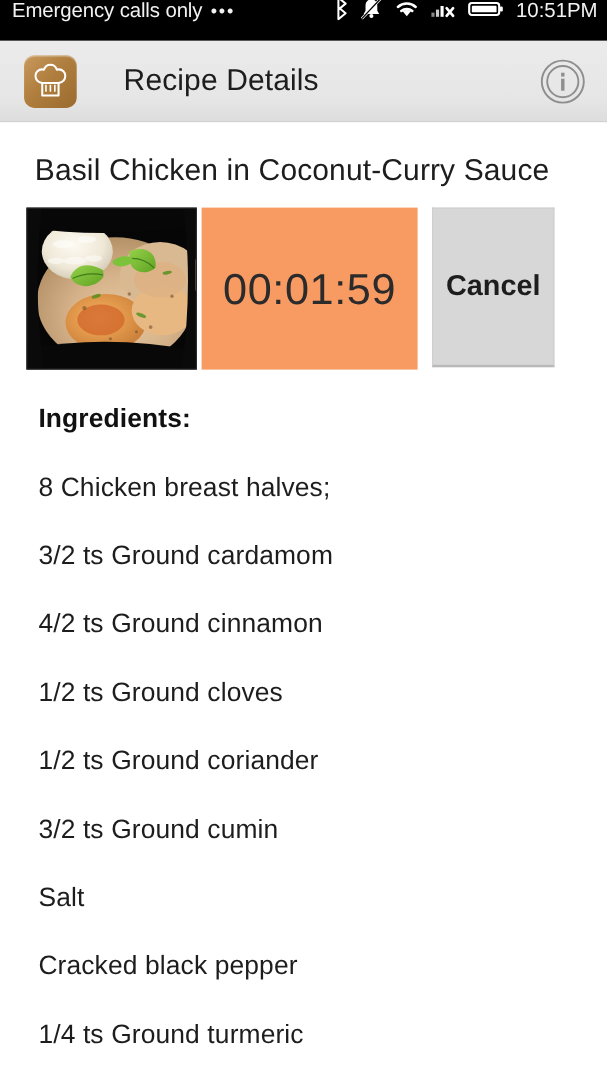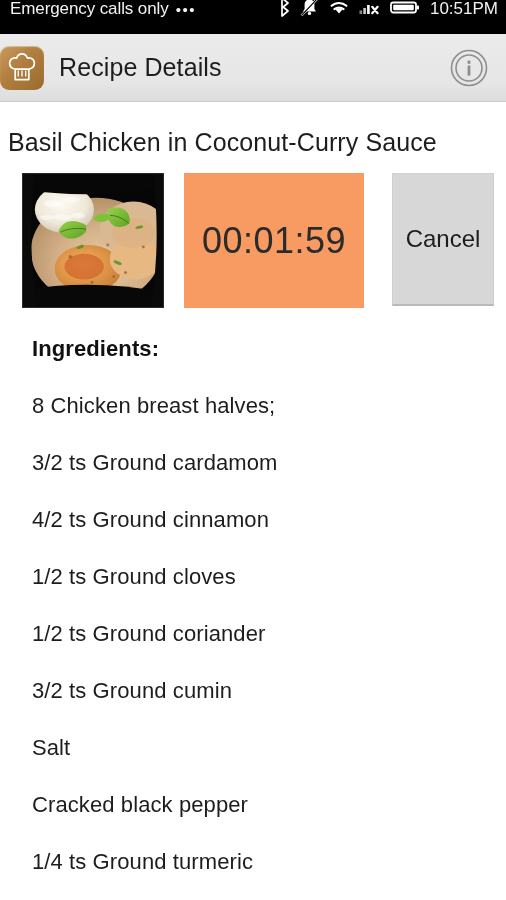--- a/index.html
+++ b/index.html
@@ -32,22 +32,23 @@
   #status-clock{
     font-size:17px; color:#f2f2f2; margin-left:1px; white-space:nowrap;
   }
 
   
   #action-bar{
     height:68px; width:506px;
     background:linear-gradient(to bottom,#ebebeb 0%,#e6e6e6 72%,#dddddd 100%);
     border-bottom:1px solid #c9c9c9;
     display:flex; align-items:center;
-    padding:0 16px 0 0;
+    padding:0 16px 0 20px;
     position:relative;
+    gap:24px;
   }
   #app-icon{
     width:44px; height:44px; border-radius:9px;
     background:linear-gradient(135deg,#c89a5e 0%,#b07f3f 45%,#9a6b2e 100%);
     box-shadow:inset 0 1px 1px rgba(255,255,255,.45);
     display:flex; align-items:center; justify-content:center;
     flex:0 0 auto;
   }
   #bar-title{
     font-size:25px; color:#1d1d1d; margin-left:15px;
@@ -59,26 +60,26 @@
     flex:0 0 auto;
   }
 
   
   #content{
     width:506px; height:798px; position:relative;
     background:#ffffff; overflow:hidden;
   }
   #recipe-title{
     font-size:25px; color:#1d1d1d; font-weight:400;
-    padding:26px 20px 0 8px; white-space:nowrap; letter-spacing:.1px;
+    padding:26px 20px 0 29px; white-space:nowrap; letter-spacing:.1px;
   }
 
   #timer-row{
     display:flex; align-items:flex-start;
-    padding:16px 0 0 22px; gap:20px;
+    padding:16px 0 0 22px; gap:4px;
   }
   #recipe-thumb{
     width:142px; height:135px; flex:0 0 auto;
     border:1px solid #2a2a2a;
     background:#0a0a0a; position:relative; overflow:hidden;
   }
   #recipe-thumb svg{ display:block; width:100%; height:100%; }
 
   #timer-block{
     width:180px; height:135px; flex:0 0 auto;
@@ -88,20 +89,21 @@
   #timer-value{
     font-size:36px; color:#2b2b2b; letter-spacing:.5px;
   }
   #cancel-button{
     width:102px; height:133px; flex:0 0 auto;
     background:#d7d7d7;
     border:1px solid #cfcfcf;
     border-bottom:2px solid #b9b9b9;
     display:flex; align-items:center; justify-content:center;
     margin-left:8px;
+    font-weight:bold;
   }
   #cancel-label{ font-size:24px; color:#1d1d1d; }
 
   #ingredients-section{ padding:28px 0 0 32px; }
   #ingredients-heading{
     font-size:22px; font-weight:bold; color:#111111;
     letter-spacing:.1px;
   }
   .ingredient-item{
     font-size:22px; color:#1d1d1d;

